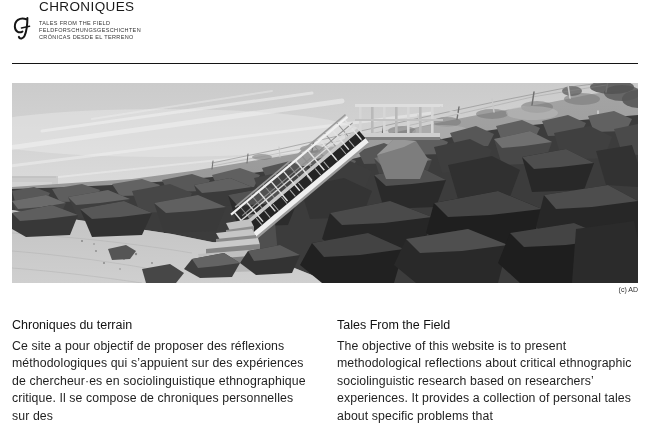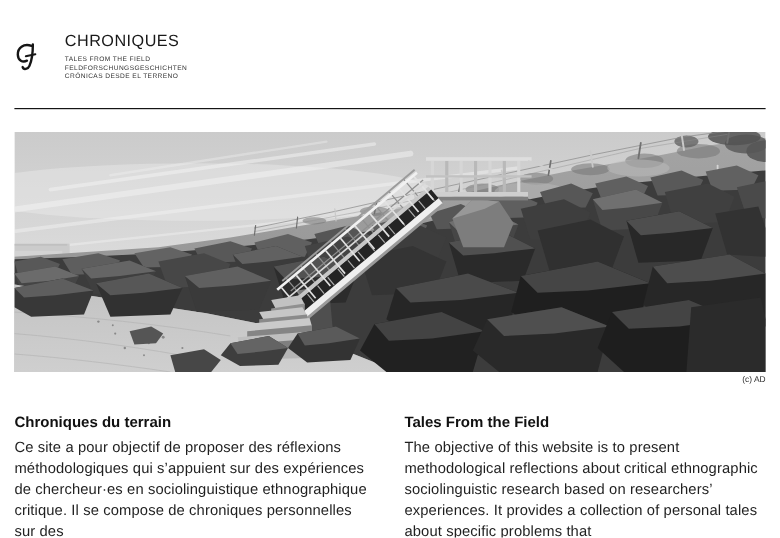--- a/index.html
+++ b/index.html
@@ -4,21 +4,21 @@
 <style>
   html,body{margin:0;padding:0;}
   body{
     width:650px;height:448px;overflow:hidden;position:relative;
     background:#ffffff;color:#1c1c1c;
     font-family:"Liberation Sans", sans-serif;
     -webkit-font-smoothing:antialiased;
   }
   .page{padding:0 12px;}
   
-  .header{margin-top:27px;display:flex;align-items:center;gap:23px;}
+  .header{display:flex;align-items:flex-end;gap:8px;}
   .logo-mark{width:19px;height:25px;flex:0 0 auto;margin-top:1px;}
   .title-block{display:flex;flex-direction:column;}
   .site-title{
     font-size:13.5px;line-height:13.5px;letter-spacing:0.4px;
     color:#191919;font-weight:400;white-space:pre;
   }
   .site-subtitles{margin-top:6px;}
   .site-subtitles div{
     font-size:5.5px;line-height:7px;letter-spacing:0.35px;
     color:#343434;font-weight:400;
@@ -30,21 +30,21 @@
   .hero{margin-top:19px;line-height:0;}
   .hero svg{display:block;}
   .credit{
     margin-top:3px;text-align:right;font-size:7px;line-height:8px;color:#2e2e2e;
   }
   
   .cols{
     margin-top:23px;display:grid;grid-template-columns:1fr 1fr;gap:24px;
   }
   .col h2{
-    margin:0 0 5px 0;font-size:12.5px;line-height:16px;font-weight:700;color:#111111;
+    margin:0 0 5px 0;font-size:12.5px;line-height:16px;font-weight:400;color:#111111;
   }
   .col p{
     margin:0;font-size:12.3px;line-height:17.6px;color:#1f1f1f;letter-spacing:0.1px;
   }
 </style>
 </head>
 <body>
 
 <div class="page">
 

